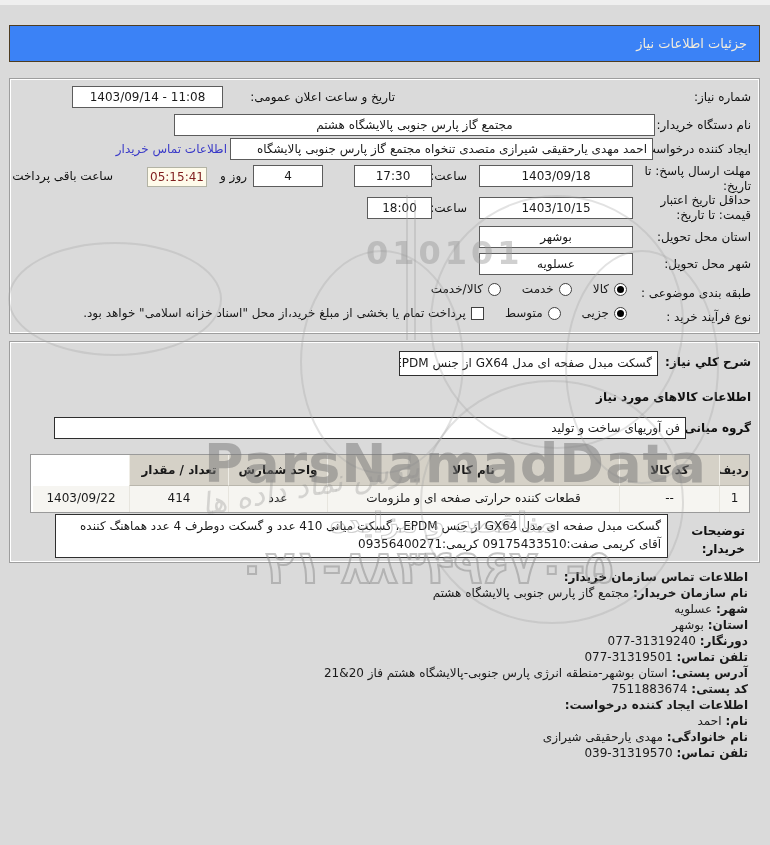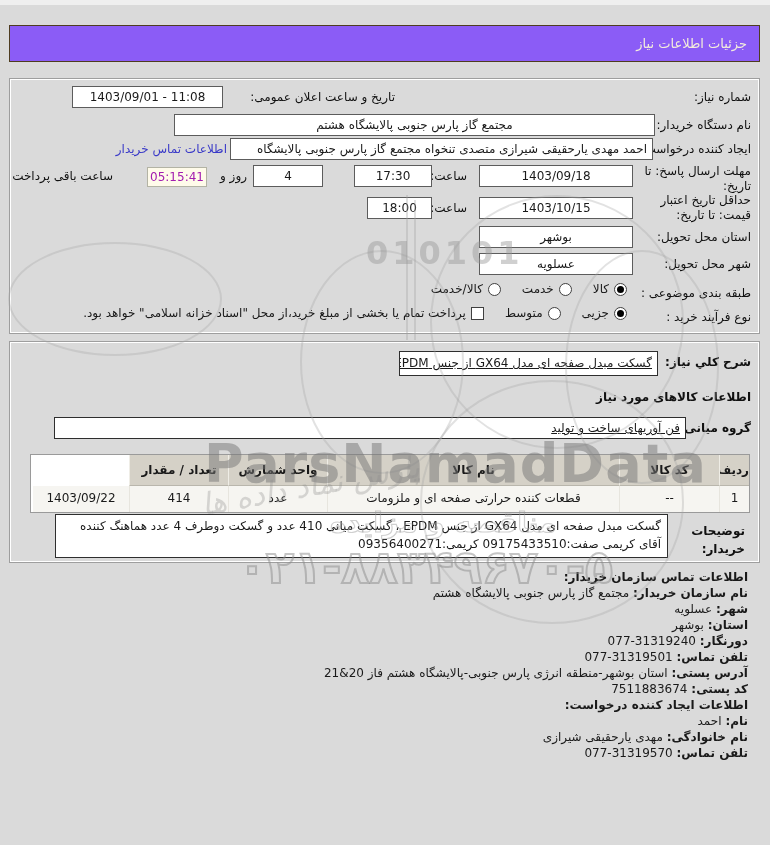--- a/index.html
+++ b/index.html
@@ -4,41 +4,41 @@
 <style>
   html,body{margin:0;padding:0;}
   body{
     width:770px;height:845px;overflow:hidden;position:relative;
     background:#dadada;direction:rtl;
     font-family:"DejaVu Sans",sans-serif;font-size:12px;color:#1a1a1a;
   }
   .topstrip{position:absolute;left:0;top:0;width:770px;height:5px;background:#efefef;}
   .titlebar{
     position:absolute;left:9px;top:25px;width:751px;height:37px;box-sizing:border-box;
-    background:#8b5cf6;border:1px solid #4e3c20;color:#f3ecdc;
+    background:#3b82f6;border:1px solid #4e3c20;color:#f3ecdc;
     font-size:13px;line-height:35px;padding-right:12px;
   }
   .groupbox{
     position:absolute;left:9px;width:751px;box-sizing:border-box;
     border:1px solid #9e9e9e;
     box-shadow:inset 1px -1px 0 #ffffff, inset -1px 1px 0 #ffffff;
   }
   .box1{top:78px;height:256px;}
   .box2{top:341px;height:222px;}
   .lbl{position:absolute;text-align:right;line-height:15px;color:#111;}
   .b{font-weight:bold;}
   .field{
     position:absolute;background:#fff;border:1px solid #5c5c5c;height:22px;
     line-height:20px;box-sizing:border-box;text-align:center;overflow:hidden;
     white-space:nowrap;
   }
   .field.rt{text-align:right;padding:0 5px;}
-  .field.dark{border:1px solid #2e2e2e;text-decoration:underline;}
+  .field.dark{border:1px solid #2e2e2e;}
   .field.countdown{
-    background:#fffbea;border:1px solid #b3b3a4;color:#a21caf;height:20px;line-height:18px;
+    background:#fffbea;border:1px solid #b3b3a4;color:#7f1d1d;height:20px;line-height:18px;
   }
   .link{position:absolute;color:#3a3ac8;cursor:pointer;line-height:15px;}
   .optrow{position:absolute;display:flex;align-items:center;gap:7px;white-space:nowrap;}
   .opt{display:flex;align-items:center;gap:5px;margin-left:14px;}
   .radio{
     width:13px;height:13px;border-radius:50%;background:#fff;border:1px solid #404040;
     display:inline-block;position:relative;box-sizing:border-box;flex:0 0 auto;
   }
   .radio.sel::after{content:"";position:absolute;top:2px;left:2px;right:2px;bottom:2px;background:#000;border-radius:50%;}
   .checkbox{width:13px;height:13px;background:#fff;border:1px solid #404040;display:inline-block;box-sizing:border-box;flex:0 0 auto;}
@@ -71,21 +71,21 @@
 <body>
 
 <div class="topstrip"></div>
 
 <div class="titlebar">جزئیات اطلاعات نیاز</div>
 
 <div class="groupbox box1">
 
   <span class="lbl" style="right:8px;top:11px">شماره نیاز:</span>
   <span class="lbl" style="right:364px;top:11px">تاریخ و ساعت اعلان عمومی:</span>
-  <div class="field" style="right:536px;top:7px;width:151px">11:08 - 1403/09/01</div>
+  <div class="field" style="right:536px;top:7px;width:151px">11:08 - 1403/09/14</div>
 
   <span class="lbl" style="right:8px;top:39px">نام دستگاه خریدار:</span>
   <div class="field" style="right:104px;top:35px;width:481px">مجتمع گاز پارس جنوبی  پالایشگاه هشتم</div>
 
   <span class="lbl" style="right:8px;top:63px">ایجاد کننده درخواست:</span>
   <div class="field rt" style="right:106px;top:59px;width:423px">احمد مهدی یارحقیقی شیرازی متصدی تنخواه مجتمع گاز پارس جنوبی  پالایشگاه</div>
   <span class="link" style="right:532px;top:63px">اطلاعات تماس خریدار</span>
 
   <span class="lbl" style="right:8px;top:85px;width:112px">مهلت ارسال پاسخ: تا تاریخ:</span>
   <div class="field" style="right:126px;top:86px;width:154px">1403/09/18</div>
@@ -177,21 +177,21 @@
   <div class="cline"><span class="b">نام سازمان خریدار:</span> <span>مجتمع گاز پارس جنوبی پالایشگاه هشتم</span></div>
   <div class="cline"><span class="b">شهر:</span> <span>عسلویه</span></div>
   <div class="cline"><span class="b">استان:</span> <span>بوشهر</span></div>
   <div class="cline"><span class="b">دورنگار:</span> <span>31319240-077</span></div>
   <div class="cline"><span class="b">تلفن تماس:</span> <span>31319501-077</span></div>
   <div class="cline"><span class="b">آدرس پستی:</span> <span>استان بوشهر-منطقه انرژی پارس جنوبی-پالایشگاه هشتم فاز 20&amp;21</span></div>
   <div class="cline"><span class="b">کد پستی:</span> <span>7511883674</span></div>
   <div class="cline b">اطلاعات ایجاد کننده درخواست:</div>
   <div class="cline"><span class="b">نام:</span> <span>احمد</span></div>
   <div class="cline"><span class="b">نام خانوادگی:</span> <span>مهدی یارحقیقی شیرازی</span></div>
-  <div class="cline"><span class="b">تلفن تماس:</span> <span>31319570-077</span></div>
+  <div class="cline"><span class="b">تلفن تماس:</span> <span>31319570-039</span></div>
 </div>
 
 <div class="wm wm-circle" style="left:430px;top:195px;width:250px;height:250px"></div>
 <div class="wm wm-circle" style="left:565px;top:250px;width:150px;height:230px"></div>
 <div class="wm wm-circle" style="left:300px;top:250px;width:160px;height:220px"></div>
 <div class="wm wm-circle" style="left:8px;top:242px;width:210px;height:110px"></div>
 <div class="wm wm-circle" style="left:420px;top:380px;width:260px;height:240px"></div>
 <div class="wm wm-vline" style="left:406px;top:195px;height:145px"></div>
 <div class="wm wm-vline" style="left:414px;top:200px;height:140px"></div>
 <div class="wm wm-digits">010101</div>

